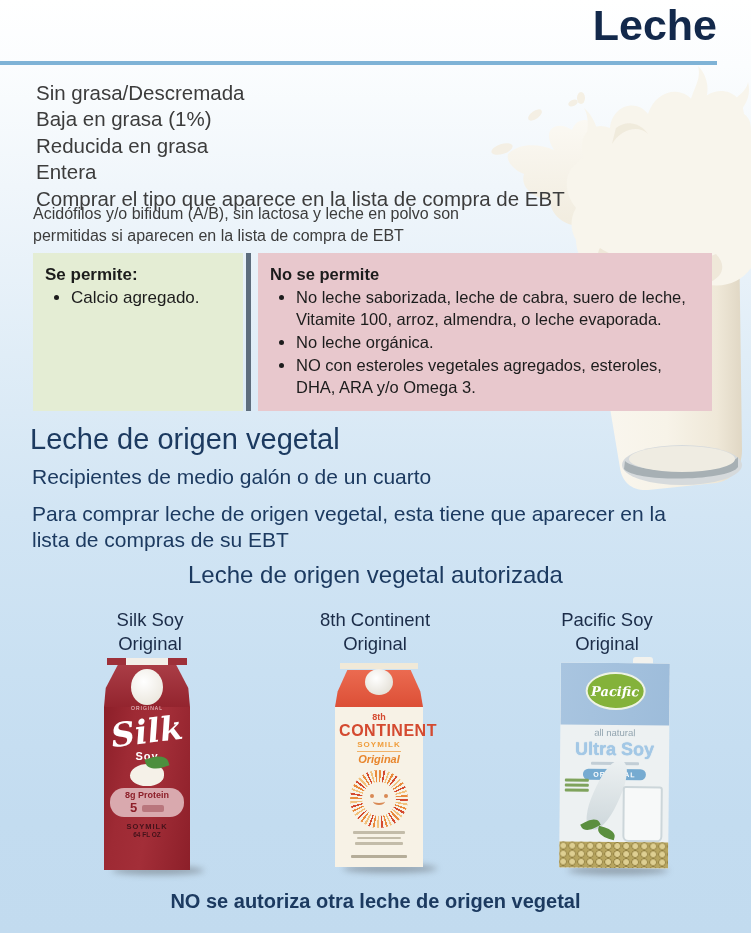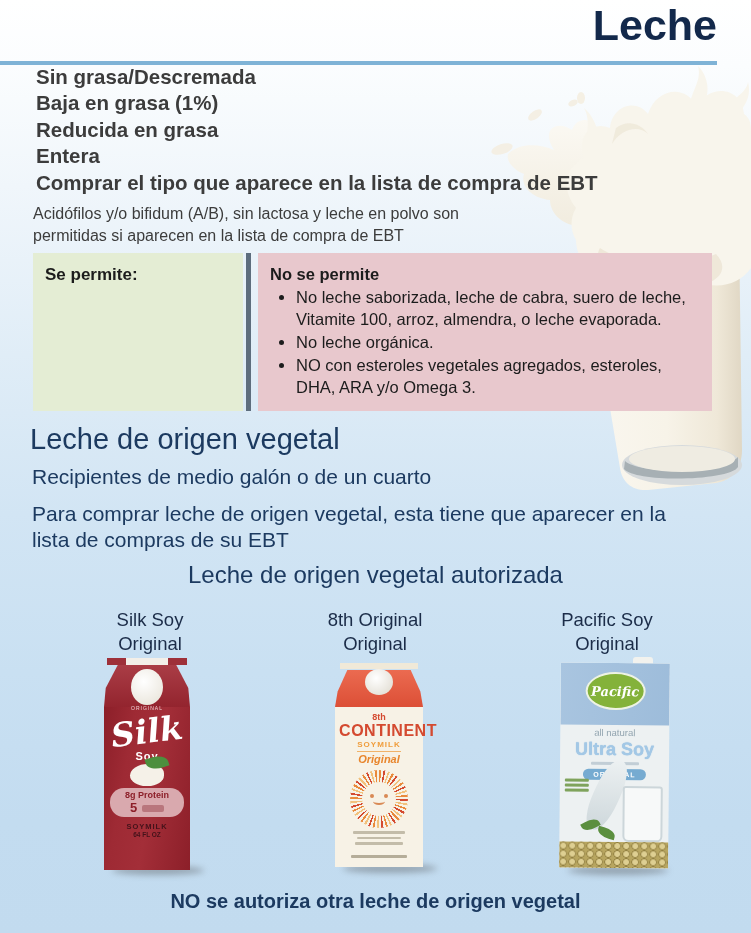--- a/index.html
+++ b/index.html
@@ -12,21 +12,21 @@
   .abs{ position:absolute; }
 
   
   .title{ top:1px; right:34px; font-size:43px; font-weight:bold; color:#13294b; letter-spacing:0; }
   .rule{ top:61px; left:0; width:717px; height:4px; background:#7fb3d6; }
 
   
   .milk-art{ top:58px; left:480px; z-index:1; }
 
   
-  .milk-list{ top:64px; left:36px; z-index:2; color:#3c3c3c; font-size:20.5px; line-height:26.4px;font-weight:bold; }
+  .milk-list{ top:80px; left:36px; z-index:2; color:#3c3c3c; font-size:20.5px; line-height:26.4px; }
   .note{ top:203px; left:33px; width:480px; z-index:2; color:#3c3c3c; font-size:16px; line-height:22px; }
 
   
   .box{ z-index:2; padding:12px 12px; font-size:17px; color:#1c1c1c; }
   .box-allowed{ top:253px; left:33px; width:210px; height:158px; background:#e4edd4; }
   .box-divider{ top:253px; left:246px; width:5px; height:158px; background:#5d6d7d; z-index:2; }
   .box-denied{ top:253px; left:258px; width:454px; height:158px; background:#e8c8cd; font-size:16.5px; }
   .box b{ display:block; margin-bottom:2px; }
   .box ul{ margin:2px 0 0 26px; }
   .box li{ margin-bottom:1px; line-height:22px; }
@@ -185,20 +185,23 @@
     <div>Sin grasa/Descremada</div>
     <div>Baja en grasa (1%)</div>
     <div>Reducida en grasa</div>
     <div>Entera</div>
     <div>Comprar el tipo que aparece en la lista de compra de EBT</div>
   </div>
   <div class="abs note">Acidófilos y/o bifidum (A/B), sin lactosa y leche en polvo son permitidas si aparecen en la lista de compra de EBT</div>
 
   <div class="abs box box-allowed">
     <b>Se permite:</b>
+    <ul>
+      <li>Calcio agregado.</li>
+    </ul>
   </div>
   <div class="abs box-divider"></div>
   <div class="abs box box-denied">
     <b>No se permite</b>
     <ul>
       <li>No leche saborizada, leche de cabra, suero de leche, Vitamite 100, arroz, almendra, o leche evaporada.</li>
       <li>No leche orgánica.</li>
       <li>NO con esteroles vegetales agregados, esteroles, DHA, ARA y/o Omega 3.</li>
     </ul>
   </div>
@@ -206,21 +209,21 @@
   <div class="abs h2 navy">Leche de origen vegetal</div>
   <div class="abs sub1 navy">Recipientes de medio galón o de un cuarto</div>
   <div class="abs sub2 navy">Para comprar leche de origen vegetal, esta tiene que aparecer en la lista de compras de su EBT</div>
   <div class="abs h3 navy">Leche de origen vegetal autorizada</div>
 
   <div class="abs plabel plabel-1">
     <div>Silk Soy</div>
     <div>Original</div>
   </div>
   <div class="abs plabel plabel-2">
-    <div>8th Original</div>
+    <div>8th Continent</div>
     <div>Original</div>
   </div>
   <div class="abs plabel plabel-3">
     <div>Pacific Soy</div>
     <div>Original</div>
   </div>
 
   <div class="abs cart-shadow silk-shadow"></div>
   <div class="abs carton silk">
     <div class="silk-rib"></div>

